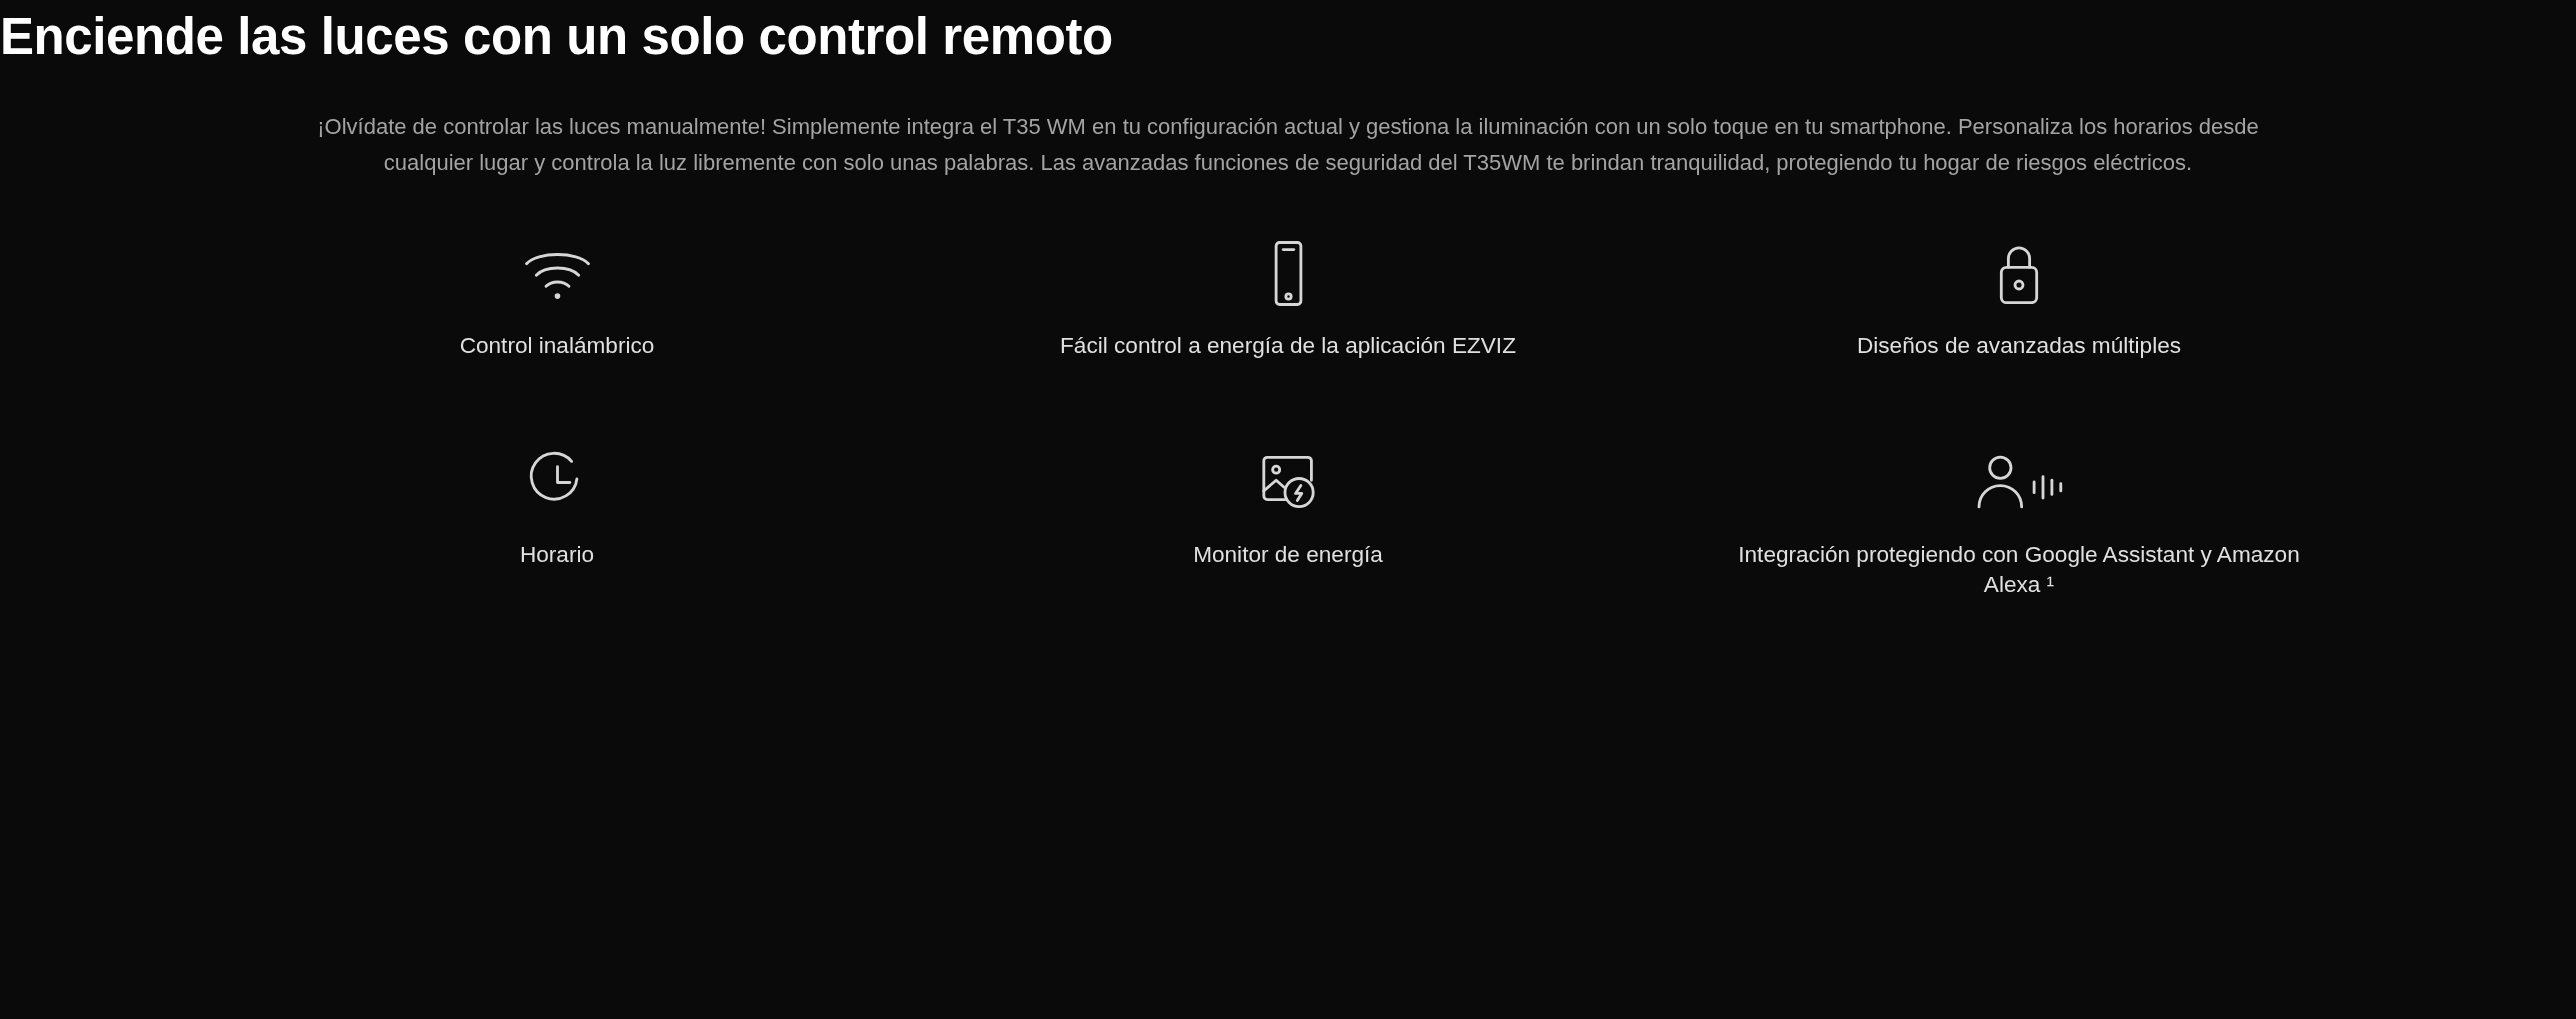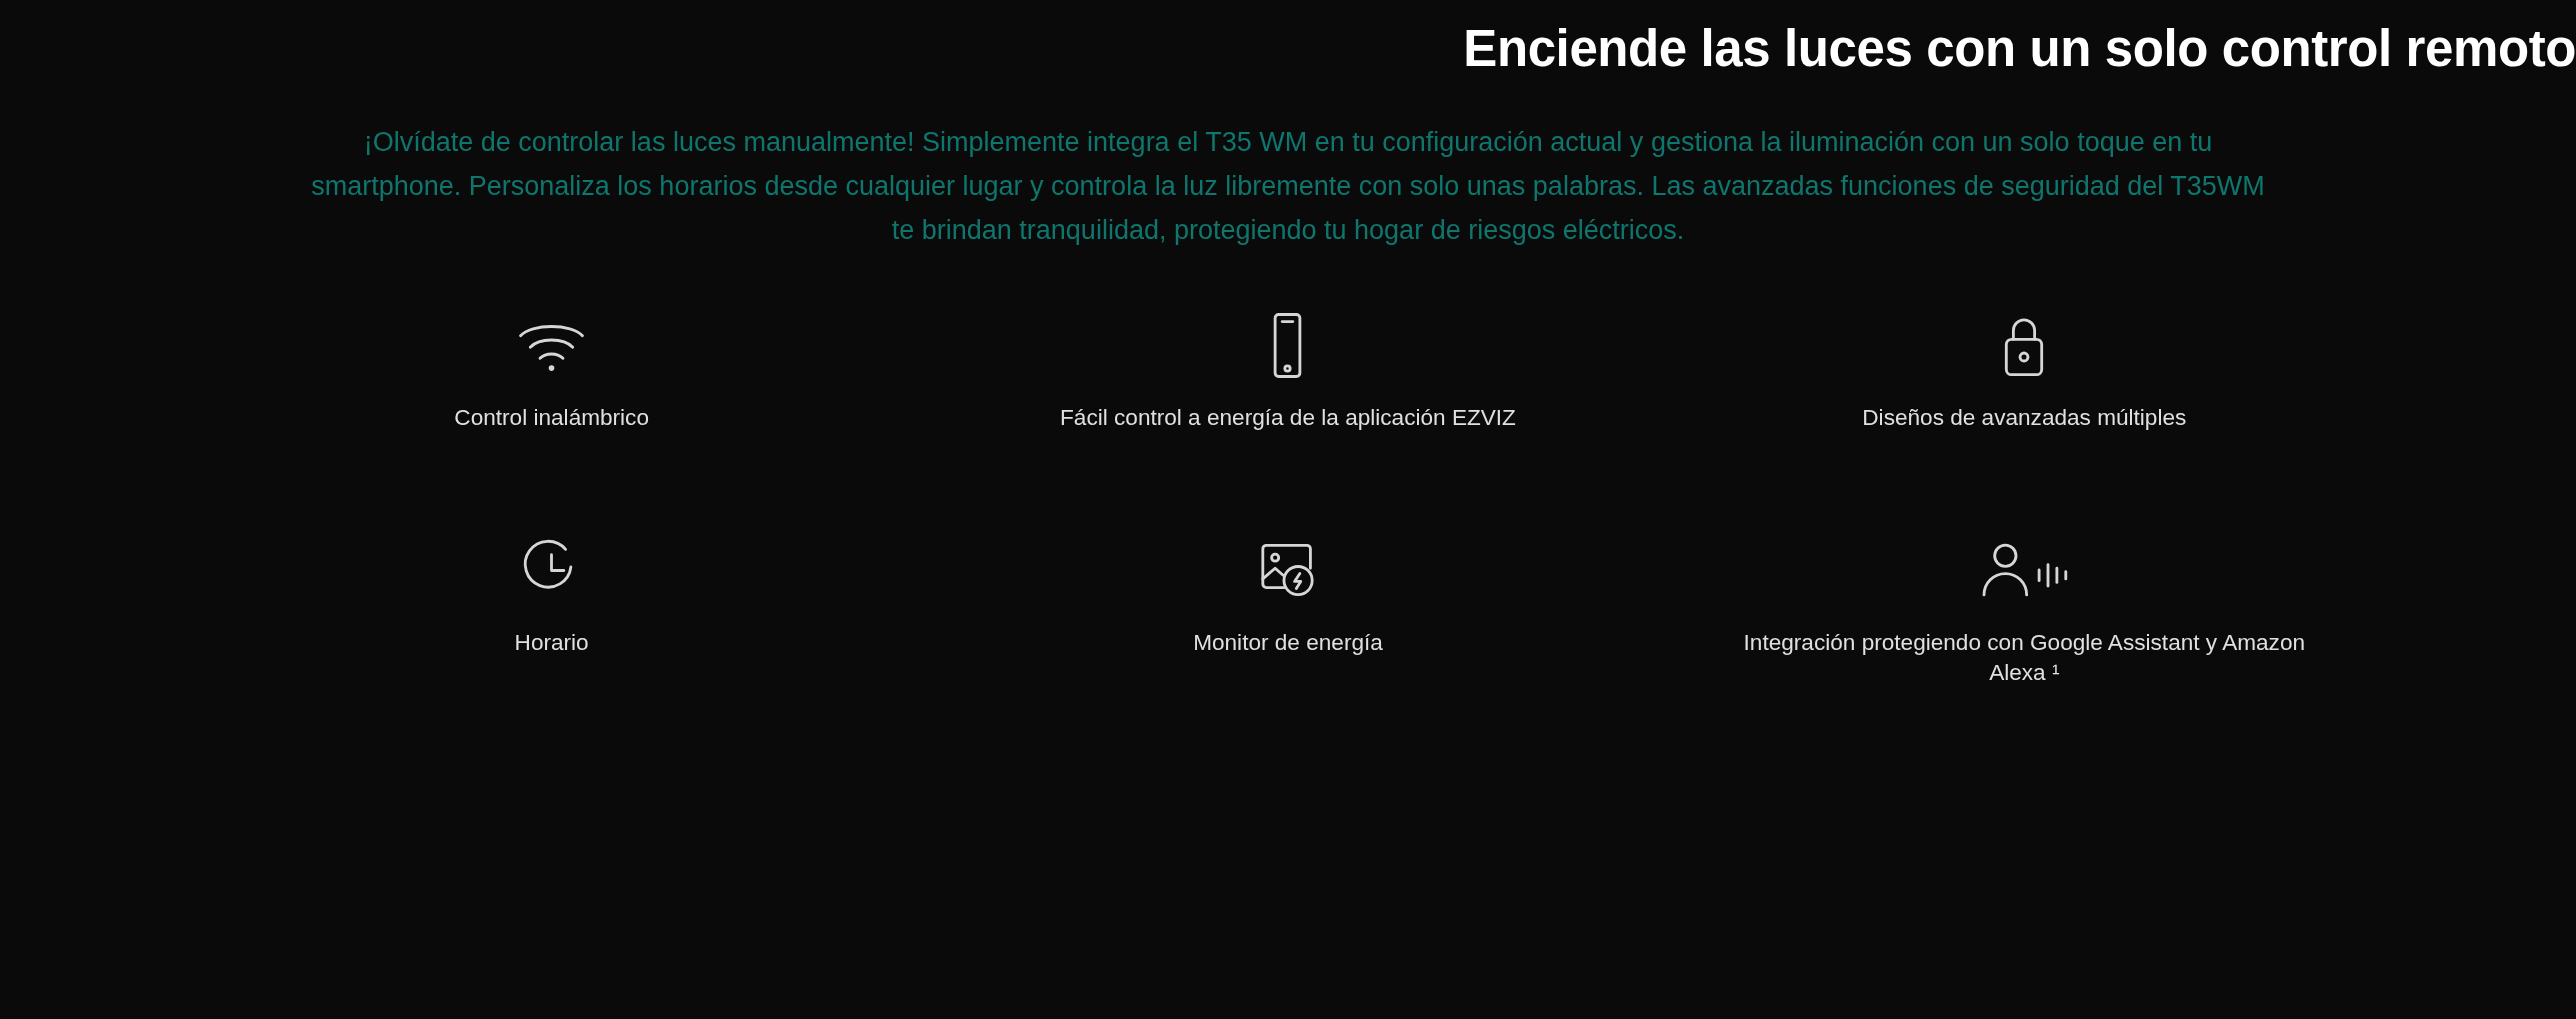--- a/index.html
+++ b/index.html
@@ -17,49 +17,48 @@
   }
   .page {
     width: 2576px;
     height: 1019px;
     background: #0a0a0a;
     position: relative;
     box-sizing: border-box;
     padding: 0;
   }
   .hero-title {
-    text-align: right;
+    text-align: left;
     font-size: 51px;
     line-height: 1.1;
     font-weight: bold;
     color: #ffffff;
     margin: 0;
-    padding-top: 21px;
+    padding-top: 9px;
     letter-spacing: -0.4px;
   }
   .hero-desc {
     width: 1962px;
     margin: 0 auto;
     padding-top: 44px;
     text-align: center;
-    font-size: 27px;
+    font-size: 22px;
     line-height: 1.62;
-    color: #0f766e;
+    color: #a3a3a3;
     font-weight: 400;
   }
   .features {
     width: 2193px;
     margin: 0 auto;
     padding-top: 55px;
     display: grid;
     grid-template-columns: repeat(3, 1fr);
     grid-template-rows: 209px 209px;
     column-gap: 0;
     row-gap: 0;
-    gap: 16px;
   }
   .feature {
     display: flex;
     flex-direction: column;
     align-items: center;
     justify-content: flex-start;
   }
   .feature-icon {
     height: 76px;
     display: flex;

